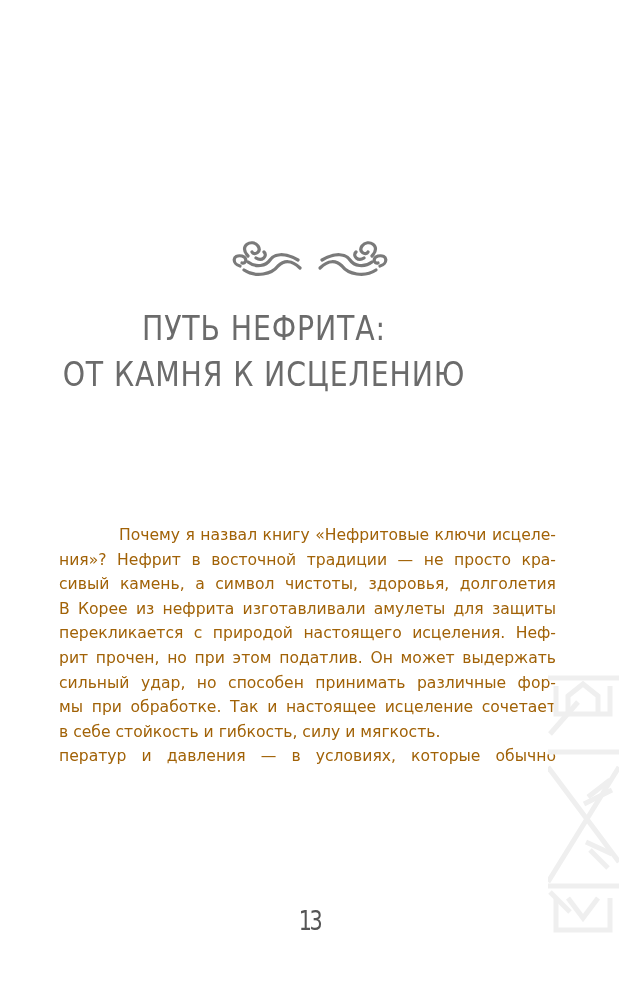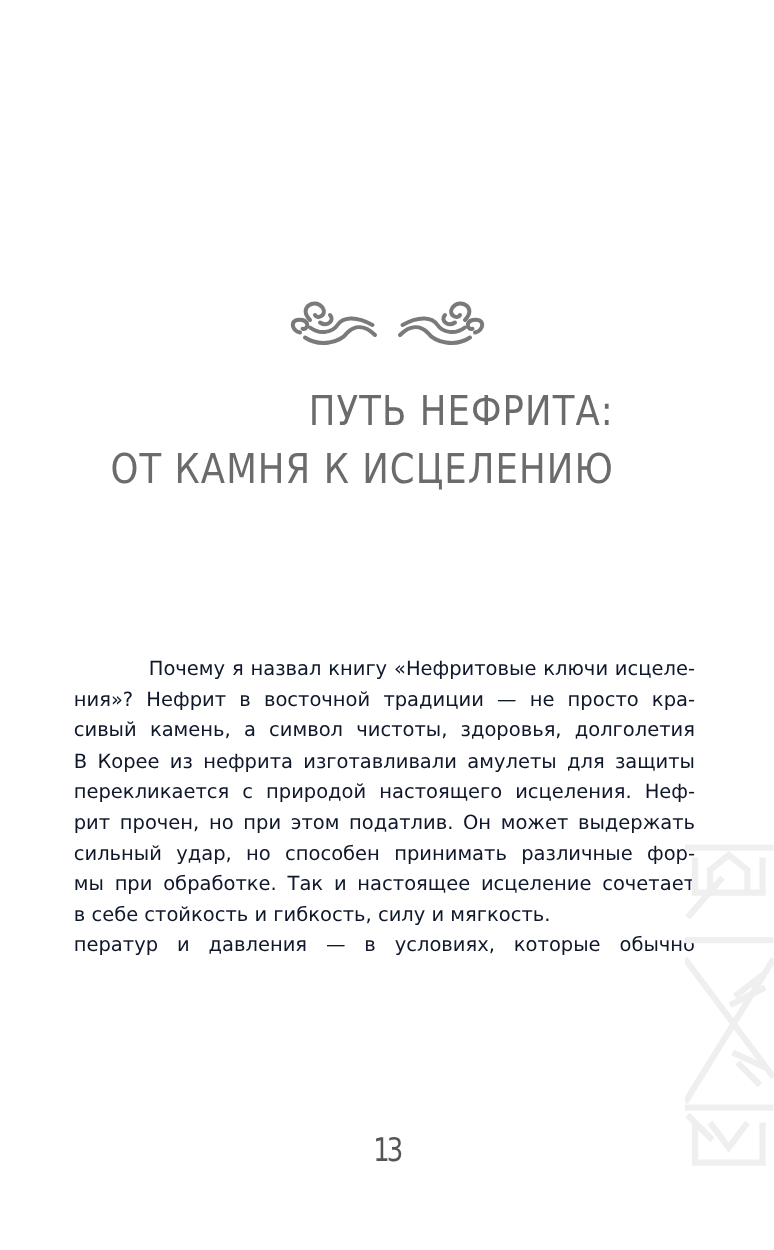--- a/index.html
+++ b/index.html
@@ -28,41 +28,41 @@
       left: 226px;
       width: 168px;
       height: 44px;
     }
     .ornament svg { display: block; }
     .title {
       position: absolute;
       left: 0;
       width: 528px;
       top: 306px;
-      text-align: right;
+      text-align: center;
       color: #6b6b6b;
       font-family: "DejaVu Sans", sans-serif;
       font-weight: normal;
       letter-spacing: 1px;
     }
     .title-line {
       display: block;
       font-size: 33px;
       line-height: 46px;
       transform: scaleX(0.86);
       transform-origin: center;
     }
     .body-text {
       position: absolute;
       left: 59px;
       top: 523px;
       width: 497px;
       font-size: 15.6px;
       line-height: 24.6px;
-      color: #0f172a;
+      color: #a16207;
     }
     .line {
       display: block;
       white-space: nowrap;
       text-align: justify;
       text-align-last: justify;
       height: 24.6px;
     }
     .line.indent { padding-left: 60px; }
     .line.last { text-align-last: left; }

